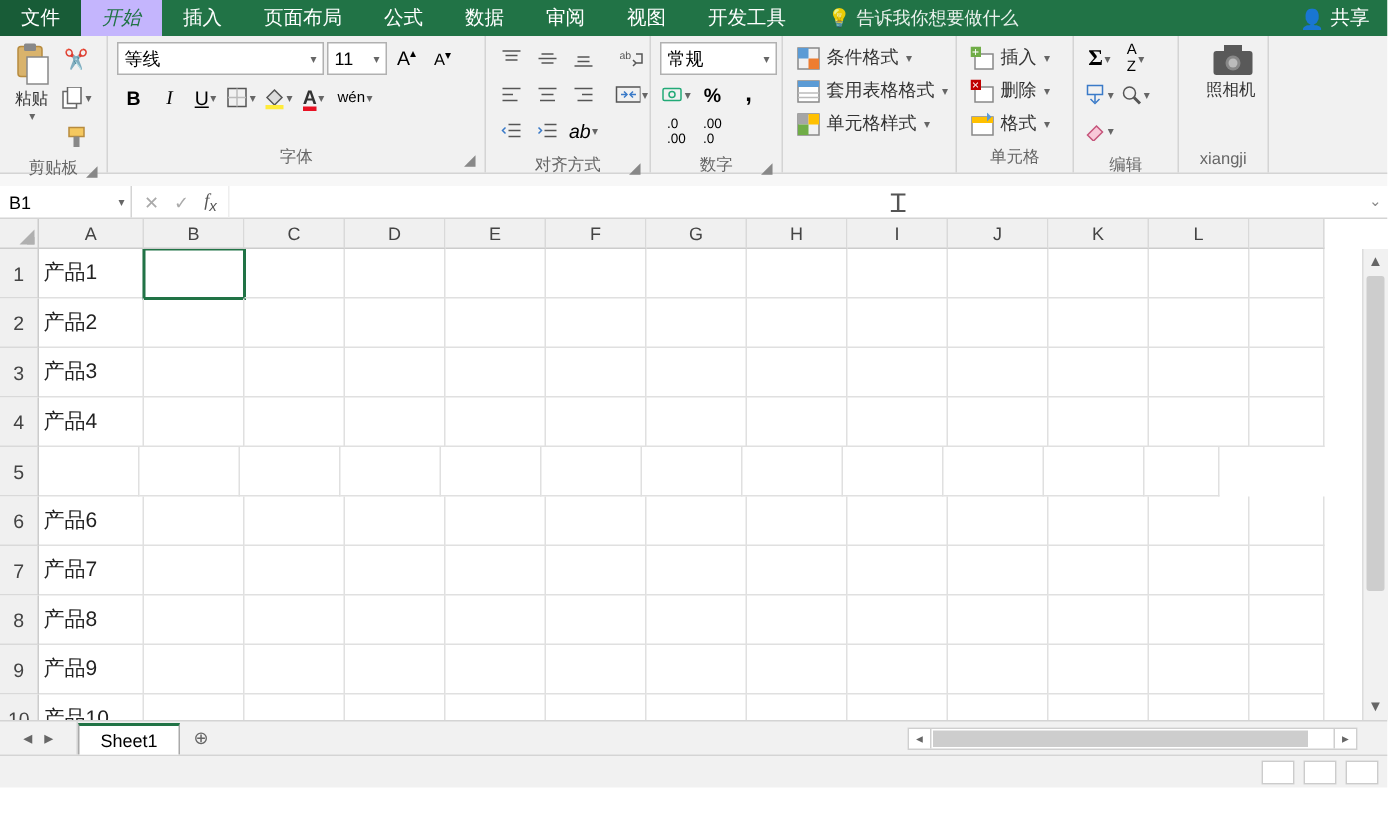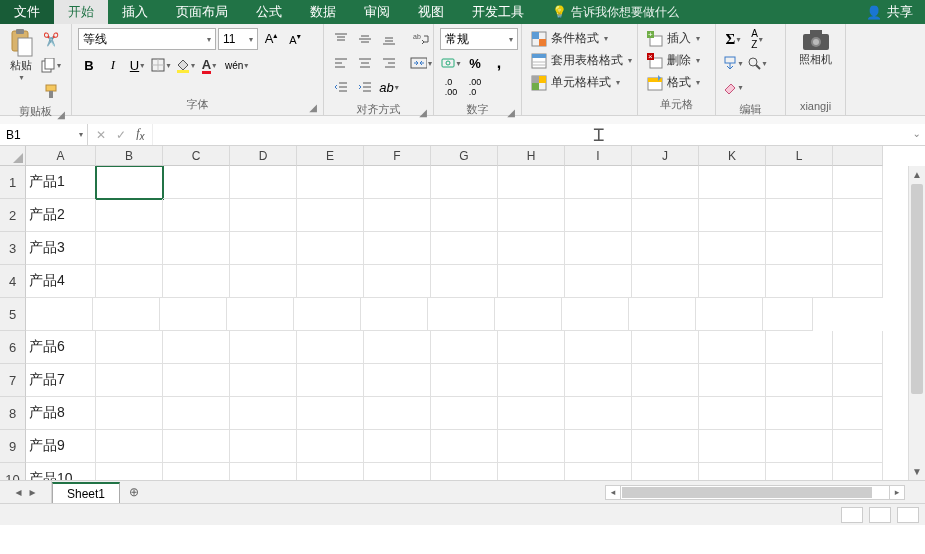--- a/index.html
+++ b/index.html
@@ -2,21 +2,21 @@
 <html><head>
 <meta charset="utf-8">
 <style>
 * { margin: 0; padding: 0; box-sizing: border-box; font-family: "Microsoft YaHei", "Segoe UI", sans-serif; }
 body { width: 925px; height: 554px; background: #fff; font-size: 12px; overflow: hidden; position: relative; }
 
 
 .tabs { display: flex; background: #217346; height: 24px; align-items: stretch; color: #fff; }
 .tab { padding: 0 14px; display: flex; align-items: center; font-size: 13px; cursor: pointer; }
 .tab.dark { background: #185c37; }
-.tab.active { background: #e5e5e5; color: #217346; }
+.tab.active { background: #c4b5fd; color: #217346; font-style: italic; }
 .tab.tellme { font-size: 12px; opacity: .9; }
 .bulb { margin-right: 4px; }
 .tabs-spacer { flex: 1; }
 .share { display: flex; align-items: center; padding: 0 12px; font-size: 13px; }
 
 
 .ribbon { display: flex; background: #f1f1f1; border-bottom: 1px solid #d4d4d4; height: 92px; }
 .group { border-right: 1px solid #d4d4d4; display: flex; flex-direction: column; padding: 2px 4px 0; }
 .group-body { flex: 1; display: flex; align-items: flex-start; gap: 2px; }
 .group-label { text-align: center; font-size: 11px; color: #666; padding: 2px 0 3px; position: relative; }
@@ -448,21 +448,21 @@
             </span>
             <span class="caret">▾</span>
           </span>
       </div>
     </div>
     <div class="group-label"><span>编辑</span></div>
   </div>
 
   <div class="group" style="width:60px;">
     <div class="group-body">
-      <div class="vbtn" style="width:100%;">
+      <div class="vbtn" style="width:100%;align-items:flex-end;">
         <span class="ico">
             <svg width="30" height="24">
               <rect x="2" y="6" width="26" height="16" rx="2" fill="#595959"></rect>
               <rect x="9" y="2" width="12" height="5" fill="#595959"></rect>
               <circle cx="15" cy="14" r="5" fill="#888"></circle>
               <circle cx="15" cy="14" r="3" fill="#bbb"></circle>
             </svg>
           </span>
         <span>照相机</span>
       </div>

